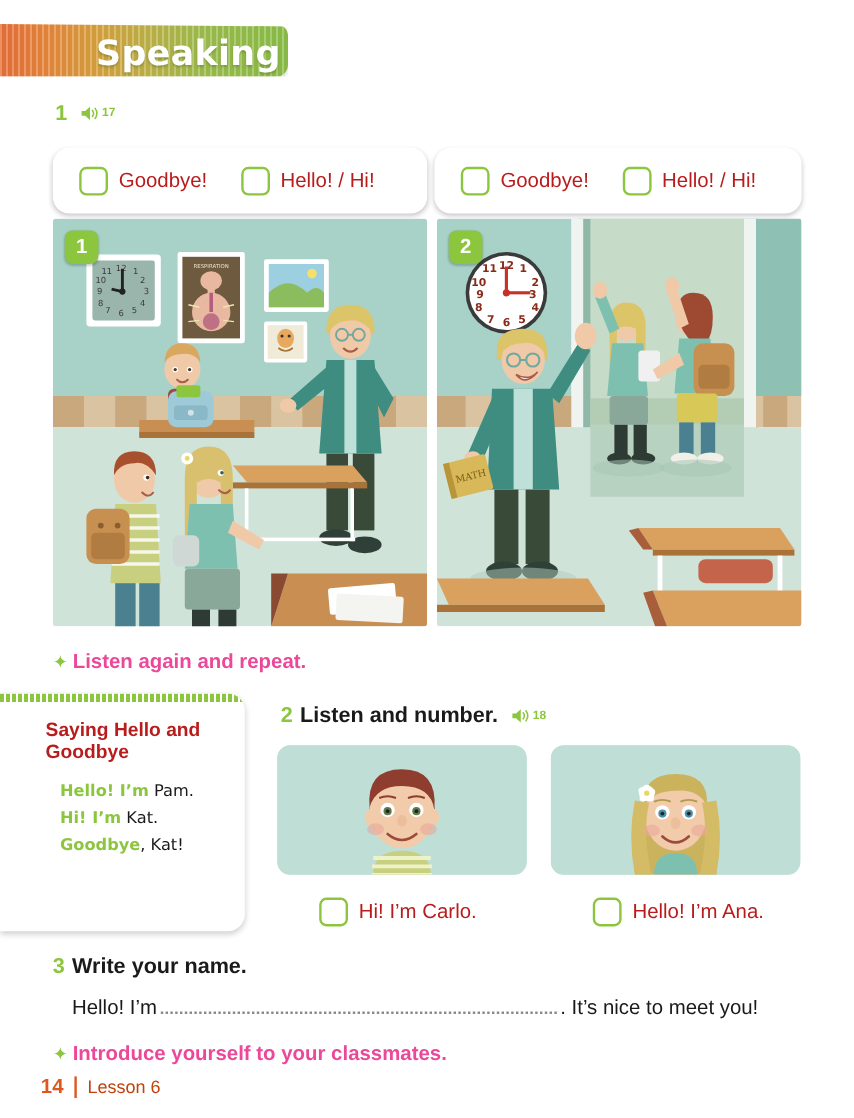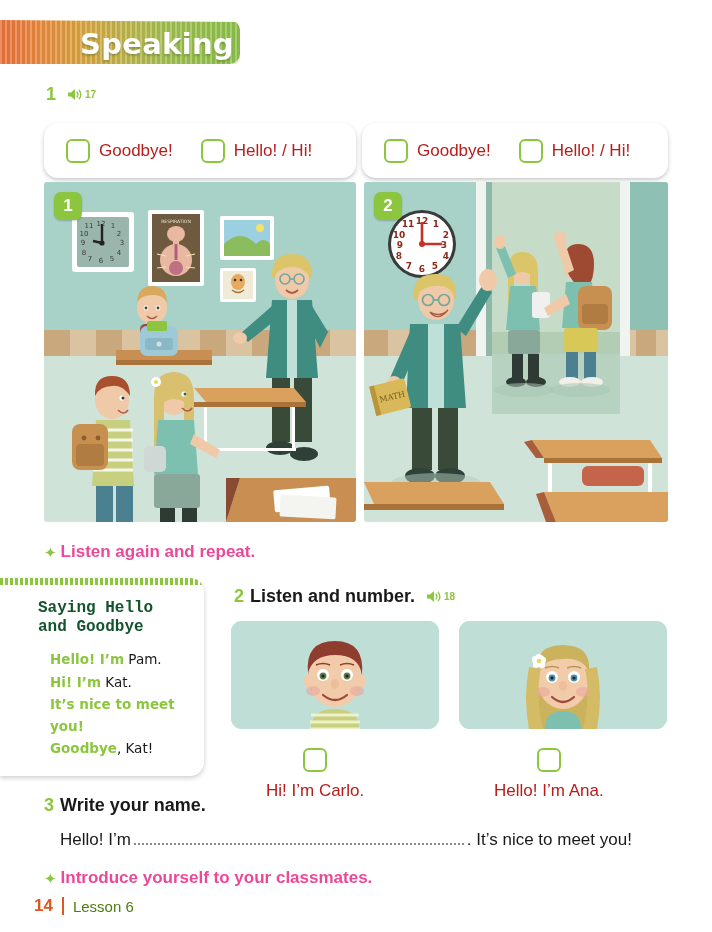--- a/index.html
+++ b/index.html
@@ -68,39 +68,39 @@
     position: absolute; background: #fff;
     border-radius: 0 14px 14px 0;
     box-shadow: 0 2px 5px rgba(0,0,0,0.2);
     overflow: hidden;
   }
   .side-stripe {
     height: 7px; width: 100%;
     background: repeating-linear-gradient(90deg, #8cc63e 0 3px, #ffffff 3px 5px);
   }
   .side-title {
-    color: #14532d; font-size: 16px; font-weight: bold; line-height: 1.2;
-    font-family: Liberation Mono, monospace;
+    color: #b91c1c; font-size: 16px; font-weight: bold; line-height: 1.2;
+    font-family: Liberation Sans, sans-serif;
   }
   .side-line { font-size: 13.5px; line-height: 1.65; color: #1a1a1a; font-family: "DejaVu Sans", sans-serif; }
   .side-line .g { color: #8cc63e; font-weight: bold; }
 
   
   .portrait { position: absolute; background: #bfdfd6; border-radius: 11px; overflow: hidden; }
-  .port-row { position: absolute; display: flex; align-items: center; gap: 9px; flex-direction: column; }
+  .port-row { position: absolute; display: flex; align-items: center; gap: 9px; }
 
   
   .write-row { position: absolute; display: flex; align-items: baseline; font-size: 17px; color: #1a1a1a; }
   .dotline { display: inline-block; border-bottom: 2px dotted #8a8a8a; height: 1px; }
 
   
   .footer { position: absolute; display: flex; align-items: center; gap: 9px; }
   .pg-num { color: #e0561f; font-size: 17px; font-weight: bold; text-align: center; }
   .pg-div { width: 2px; height: 18px; background: #e0561f; }
-  .pg-lesson { font-size: 15px; color: #4d7c0f; }
+  .pg-lesson { font-size: 15px; color: #c2410c; }
 </style>
 </head>
 <body>
 
 <div class="banner-wrap">
   <div class="banner"></div>
   <div class="banner-title">Speaking</div>
 </div>
 
 <div class="ex-head" style="left:46px; top:84px;">
@@ -437,23 +437,20 @@
 <div class="side-box" style="left:0px; top:578px; width:204px; height:198px;">
   <div class="side-stripe"></div>
   <div style="padding:14px 18px 0 38px;">
     <div class="side-title">Saying Hello and Goodbye</div>
     <div style="margin-top:11px;margin-left:12px;">
       <div class="side-line">
         <span class="g">Hello! I’m</span><span> Pam.</span>
       </div>
       <div class="side-line">
         <span class="g">Hi! I’m</span><span> Kat.</span>
-      </div>
-      <div class="side-line">
-        <span class="g">It’s nice to meet you!</span><span></span>
       </div>
       <div class="side-line">
         <span class="g">Goodbye</span><span>, Kat!</span>
       </div>
     </div>
   </div>
 </div>
 
 <div class="ex-head" style="left:234px; top:586px;">
   <span class="ex-num">2</span>

